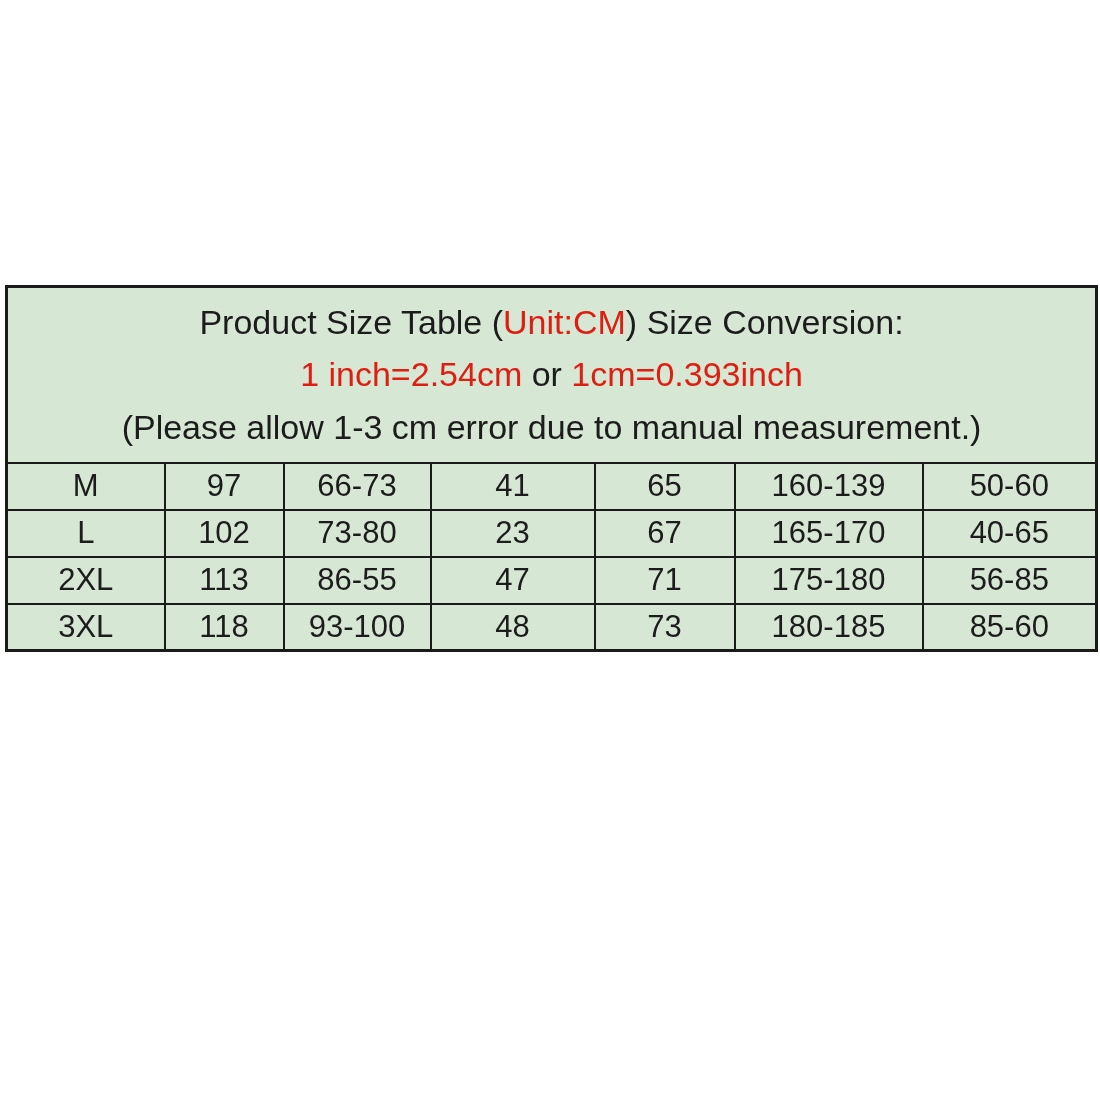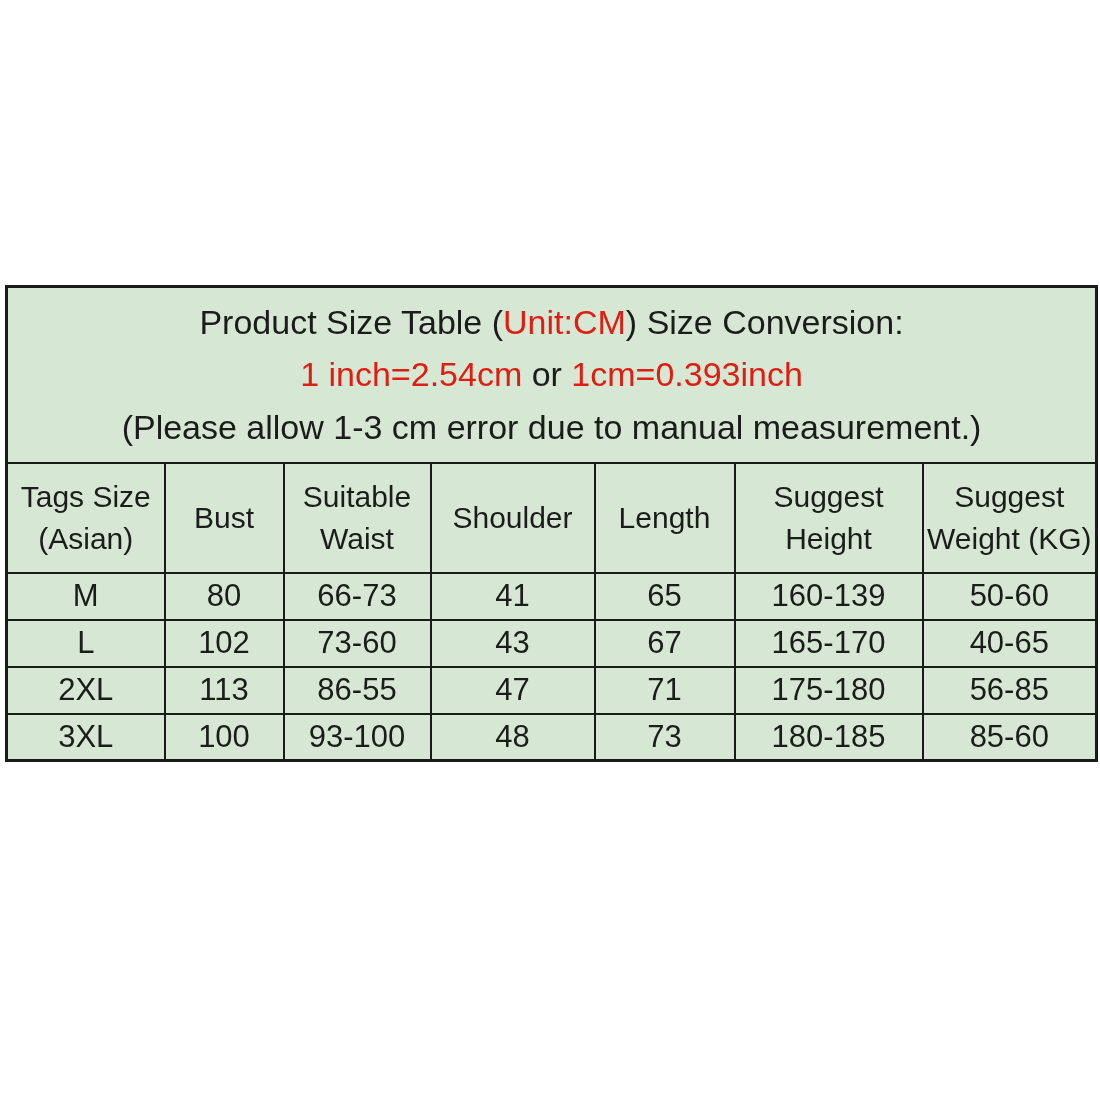--- a/index.html
+++ b/index.html
@@ -78,63 +78,50 @@
   <tbody>
     <tr>
       <td colspan="7" class="title-cell">
         <div class="title-inner">
           <div class="title-line"><span>Product Size Table (</span><span class="red">Unit:CM</span><span>) Size Conversion:</span></div>
           <div class="title-line"><span class="red">1 inch=2.54cm</span><span> or </span><span class="red">1cm=0.393inch</span></div>
           <div class="title-line">(Please allow 1-3 cm error due to manual measurement.)</div>
         </div>
       </td>
     </tr>
-    <tr class="head-row">
-      <th>Tags Size
-(Asian)</th>
-      <th>Bust</th>
-      <th>Suitable
-Waist</th>
-      <th>Shoulder</th>
-      <th>Length</th>
-      <th>Suggest
-Height</th>
-      <th>Suggest
-Weight (KG)</th>
-    </tr>
     <tr class="data-row">
       <td>M</td>
-      <td>80</td>
+      <td>97</td>
       <td>66-73</td>
       <td>41</td>
       <td>65</td>
       <td>160-139</td>
       <td>50-60</td>
     </tr>
     <tr class="data-row">
       <td>L</td>
       <td>102</td>
-      <td>73-60</td>
-      <td>43</td>
+      <td>73-80</td>
+      <td>23</td>
       <td>67</td>
       <td>165-170</td>
       <td>40-65</td>
     </tr>
     <tr class="data-row">
       <td>2XL</td>
       <td>113</td>
       <td>86-55</td>
       <td>47</td>
       <td>71</td>
       <td>175-180</td>
       <td>56-85</td>
     </tr>
     <tr class="data-row">
       <td>3XL</td>
-      <td>100</td>
+      <td>118</td>
       <td>93-100</td>
       <td>48</td>
       <td>73</td>
       <td>180-185</td>
       <td>85-60</td>
     </tr>
   </tbody>
 </table>
 
 </body></html>

